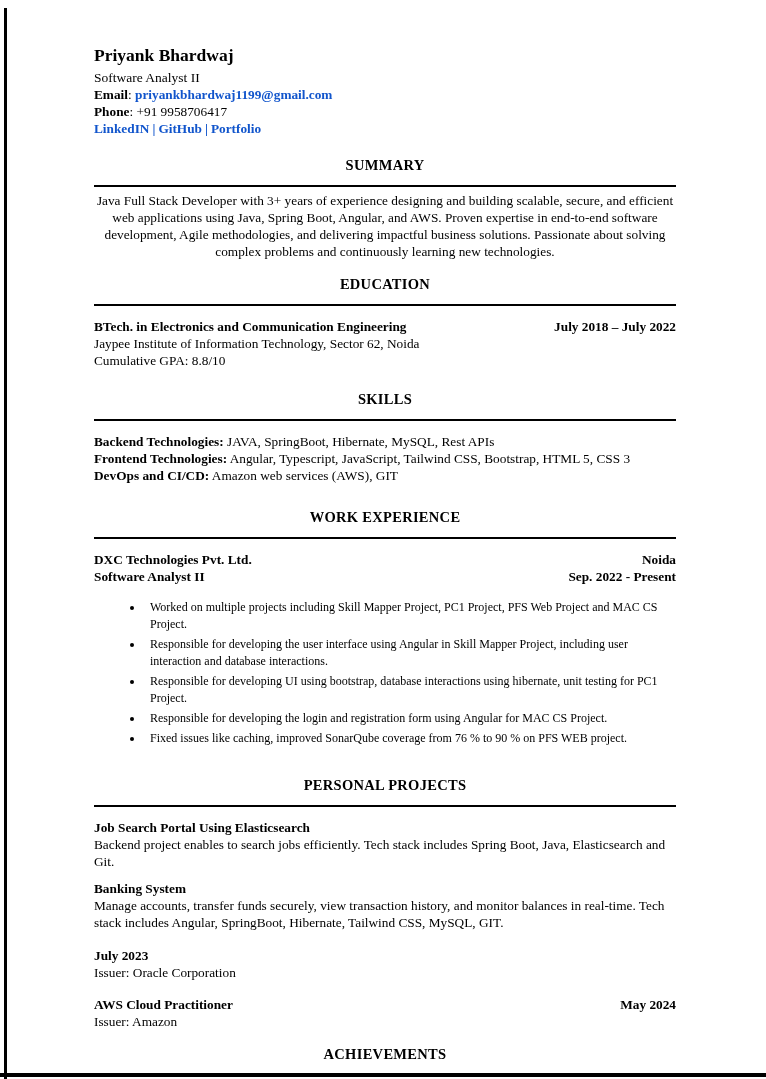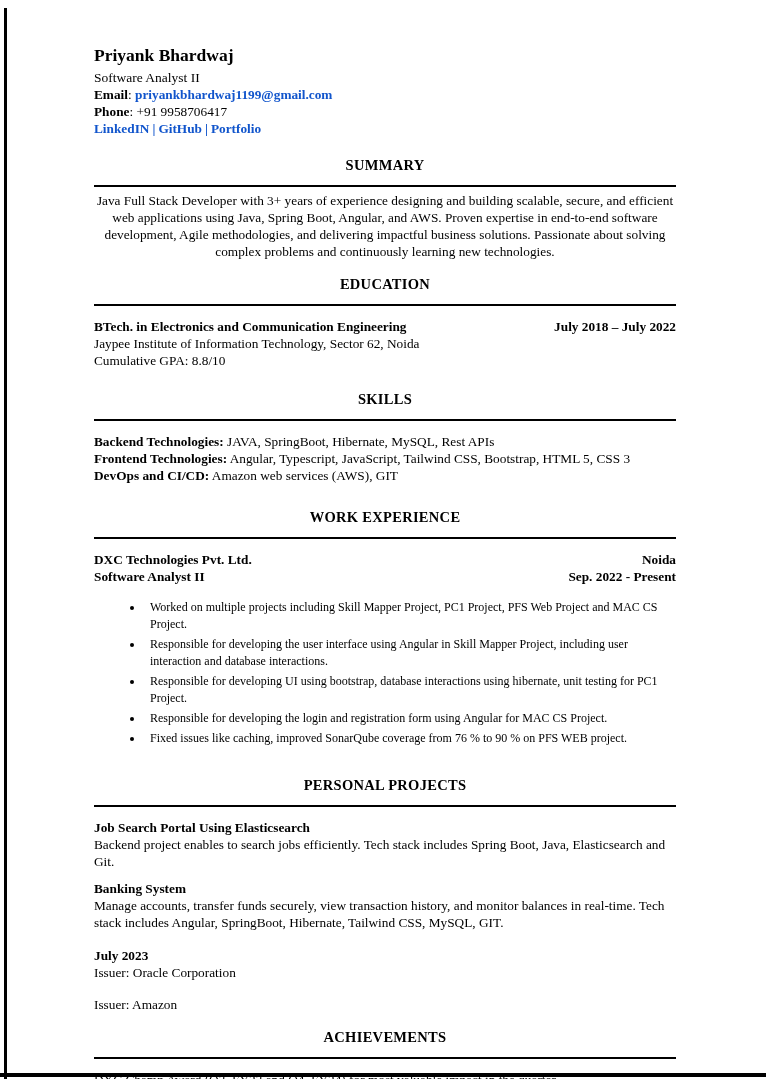--- a/index.html
+++ b/index.html
@@ -166,20 +166,24 @@
   </div>
 
   <div class="section sec-certs">
     <div class="cert body-text">
       <div class="row">
         <span class="right-bold">July 2023</span>
       </div>
       <div>Issuer: Oracle Corporation</div>
     </div>
     <div class="cert body-text">
+      <div class="row">
+        <span class="left-bold">AWS Cloud Practitioner</span>
+        <span class="right-bold">May 2024</span>
+      </div>
       <div>Issuer: Amazon</div>
     </div>
   </div>
 
   <div class="section sec-achievements">
     <div class="section-heading">ACHIEVEMENTS</div>
     <div class="achievements-list body-text">
       <p class="achievement">DXC Champ Award (Q3, FY23 and Q4, FY24) for most valuable impact in the quarter.</p>
 
     </div>

